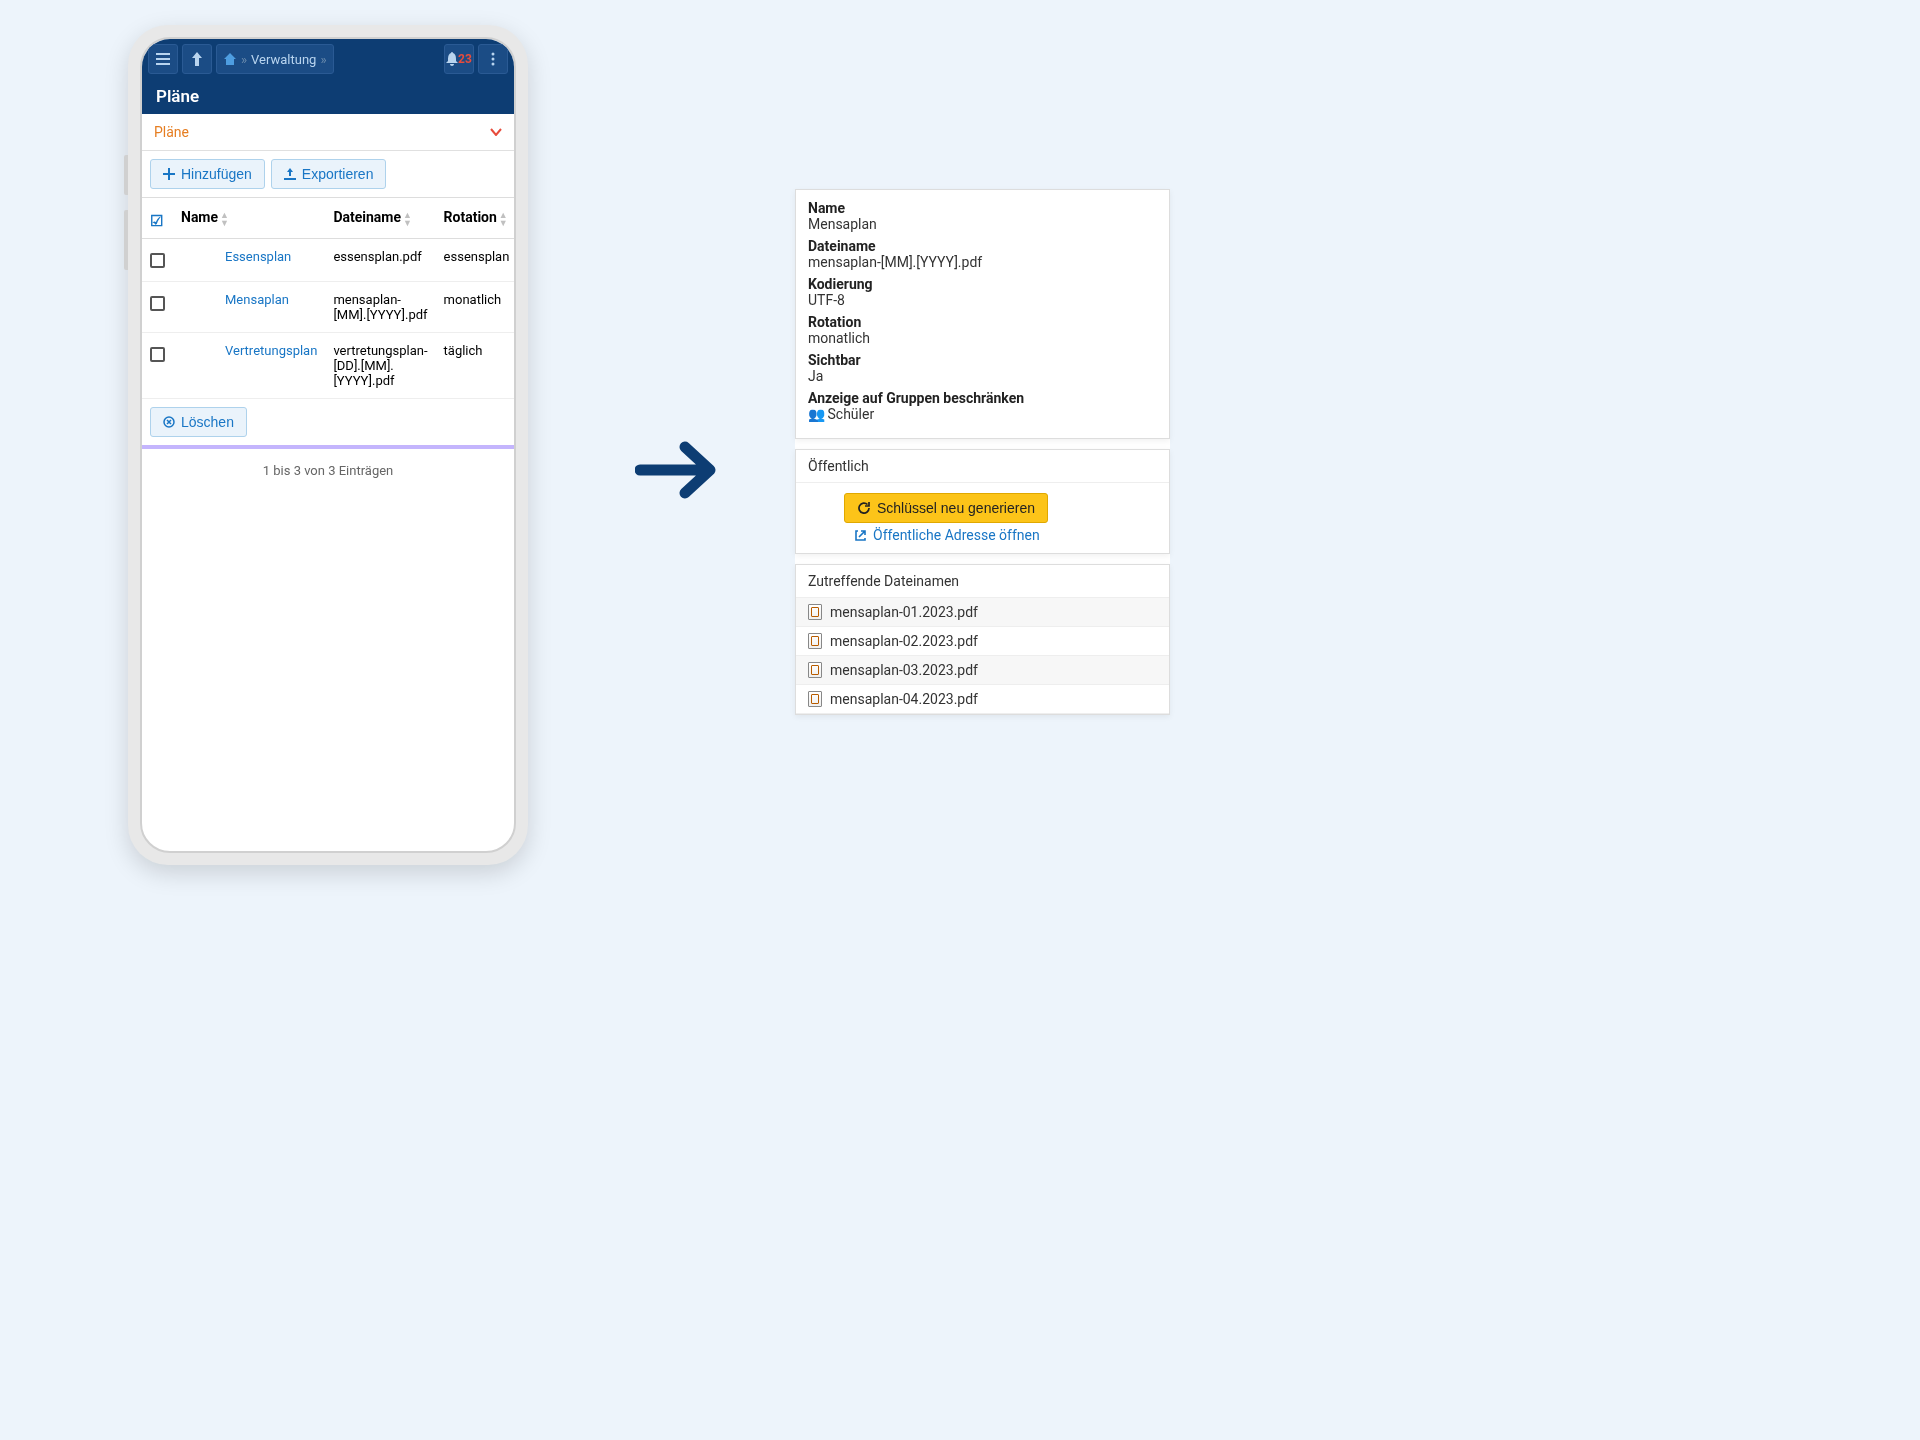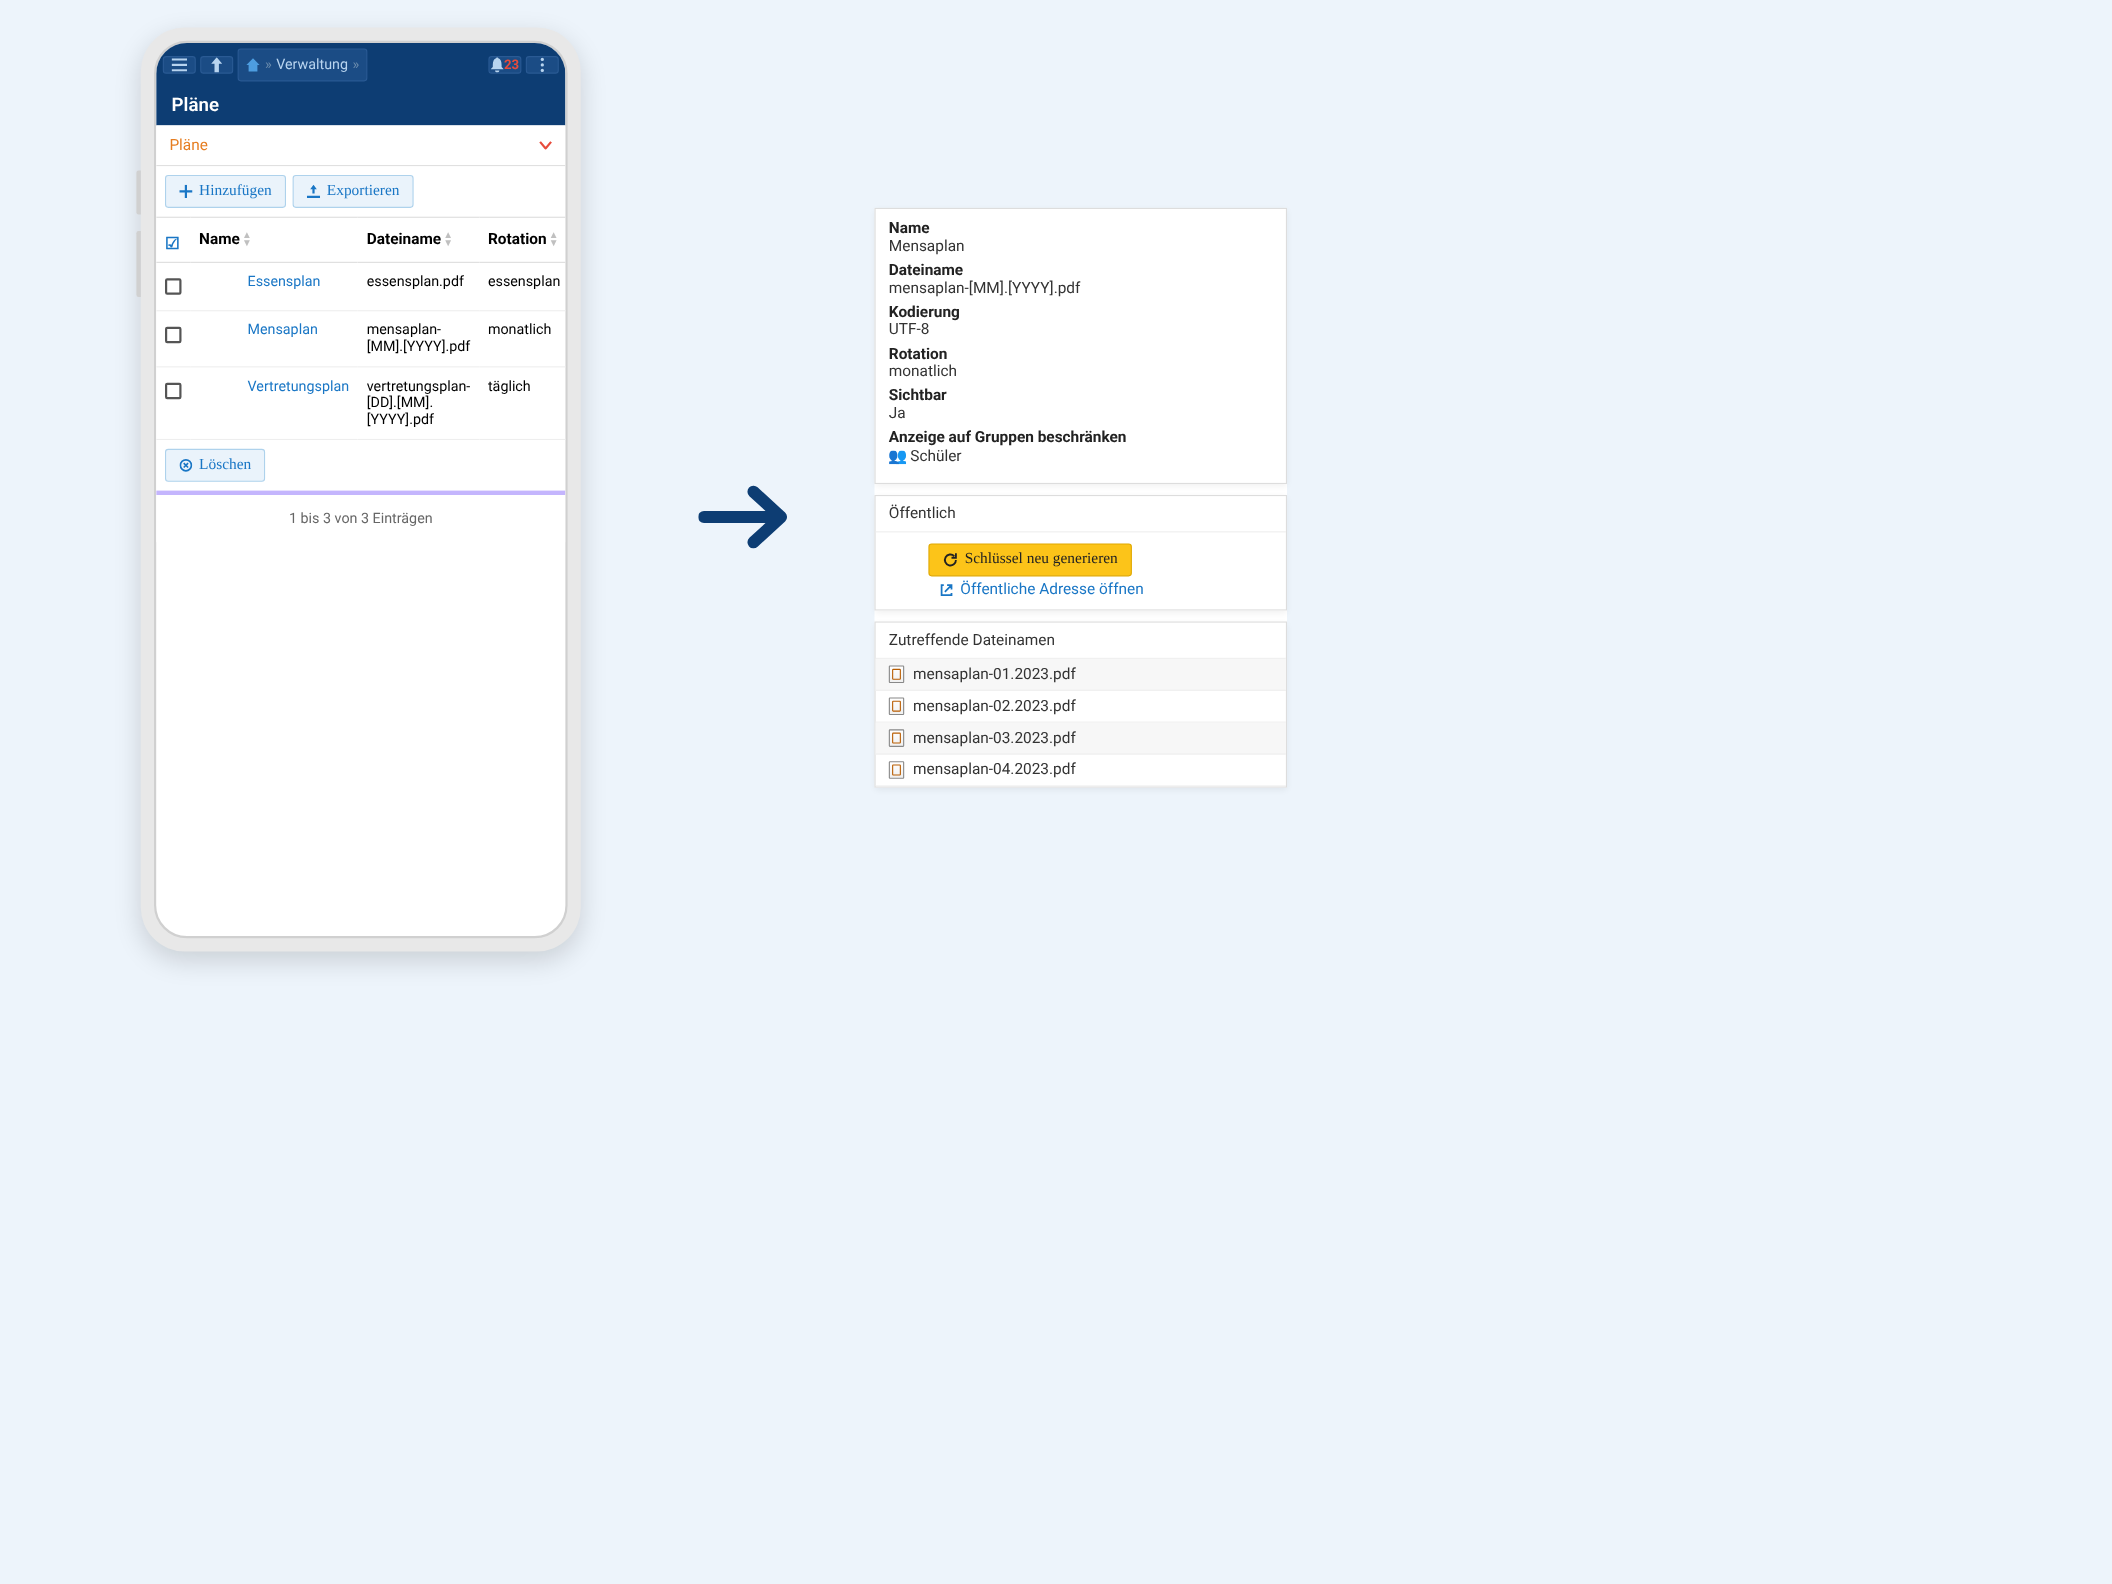--- a/index.html
+++ b/index.html
@@ -62,21 +62,21 @@
   display: flex;
   align-items: center;
   padding: 4px 6px;
   gap: 4px;
 }
 .toolbar-btn {
   background: #1b4c85;
   border: 1px solid #2a5a94;
   border-radius: 3px;
   width: 30px;
-  height: 16px;
+  height: 30px;
   display: flex;
   align-items: center;
   justify-content: center;
   color: #b8d4ef;
 }
 .toolbar-breadcrumb {
   background: #1b4c85;
   border: 1px solid #2a5a94;
   border-radius: 3px;
   height: 30px;
@@ -127,21 +127,20 @@
   display: inline-flex;
   align-items: center;
   gap: 6px;
   padding: 6px 12px;
   border: 1px solid #aed2ec;
   background: #eaf3fb;
   color: #1976c5;
   border-radius: 3px;
   font-size: 14px;
   cursor: pointer;
-  font-family: Liberation Serif, serif;
 }
 .btn-yellow {
   background: #fcc419;
   border: 1px solid #e0a800;
   color: #222;
 }
 
 .table {
   width: 100%;
   border-collapse: collapse;

